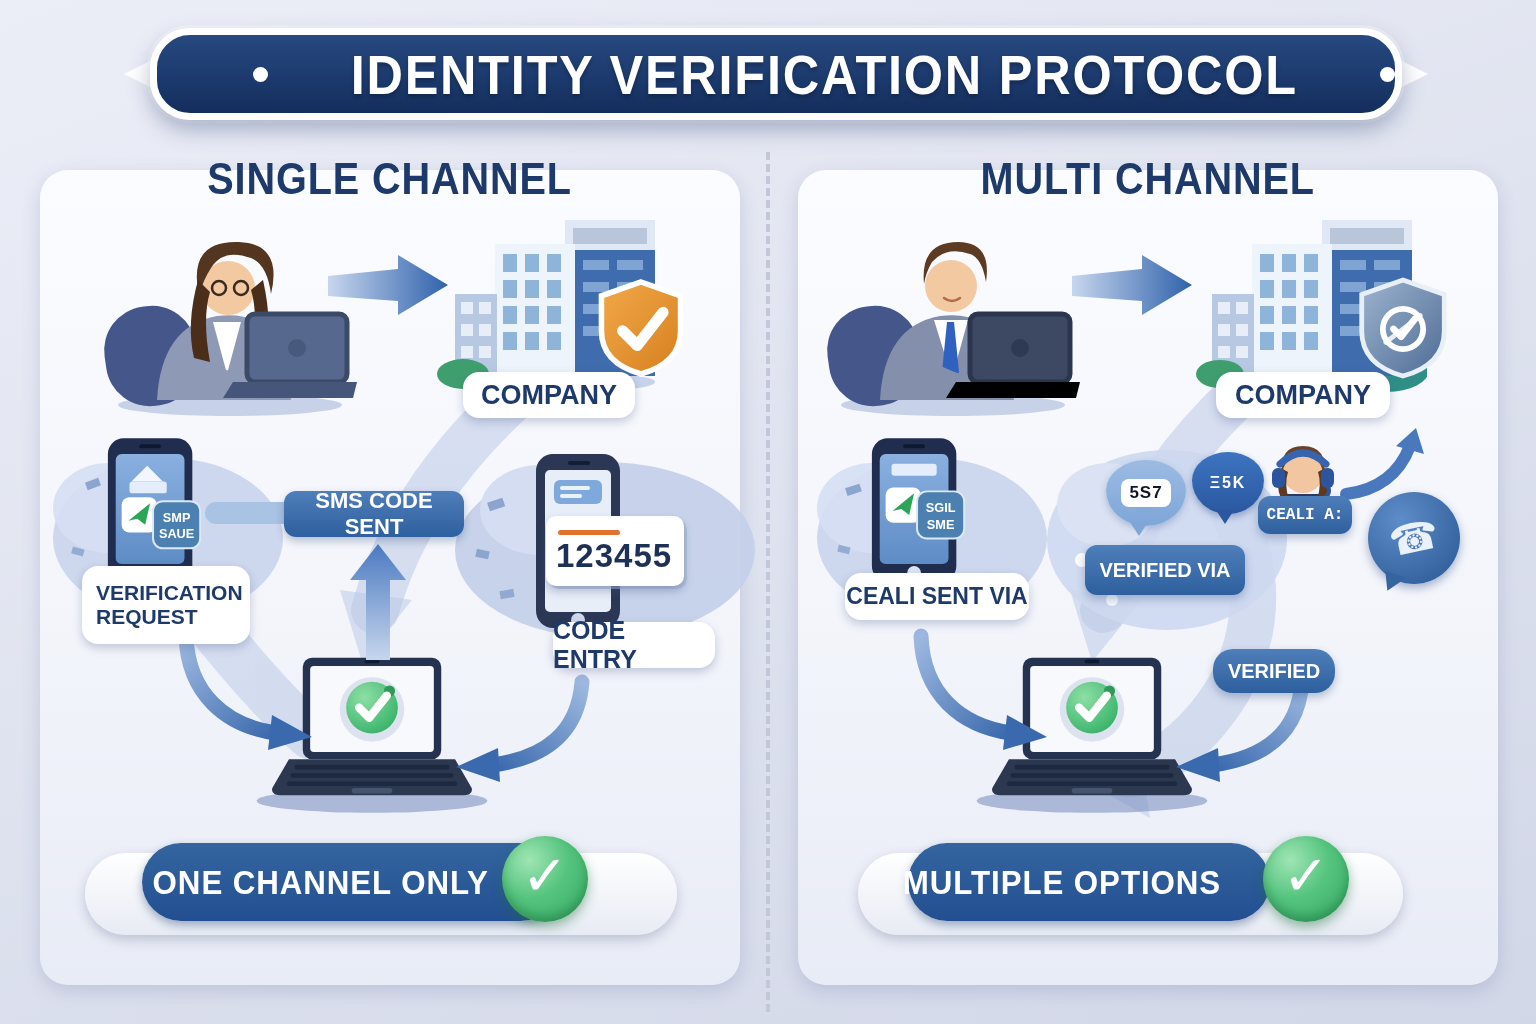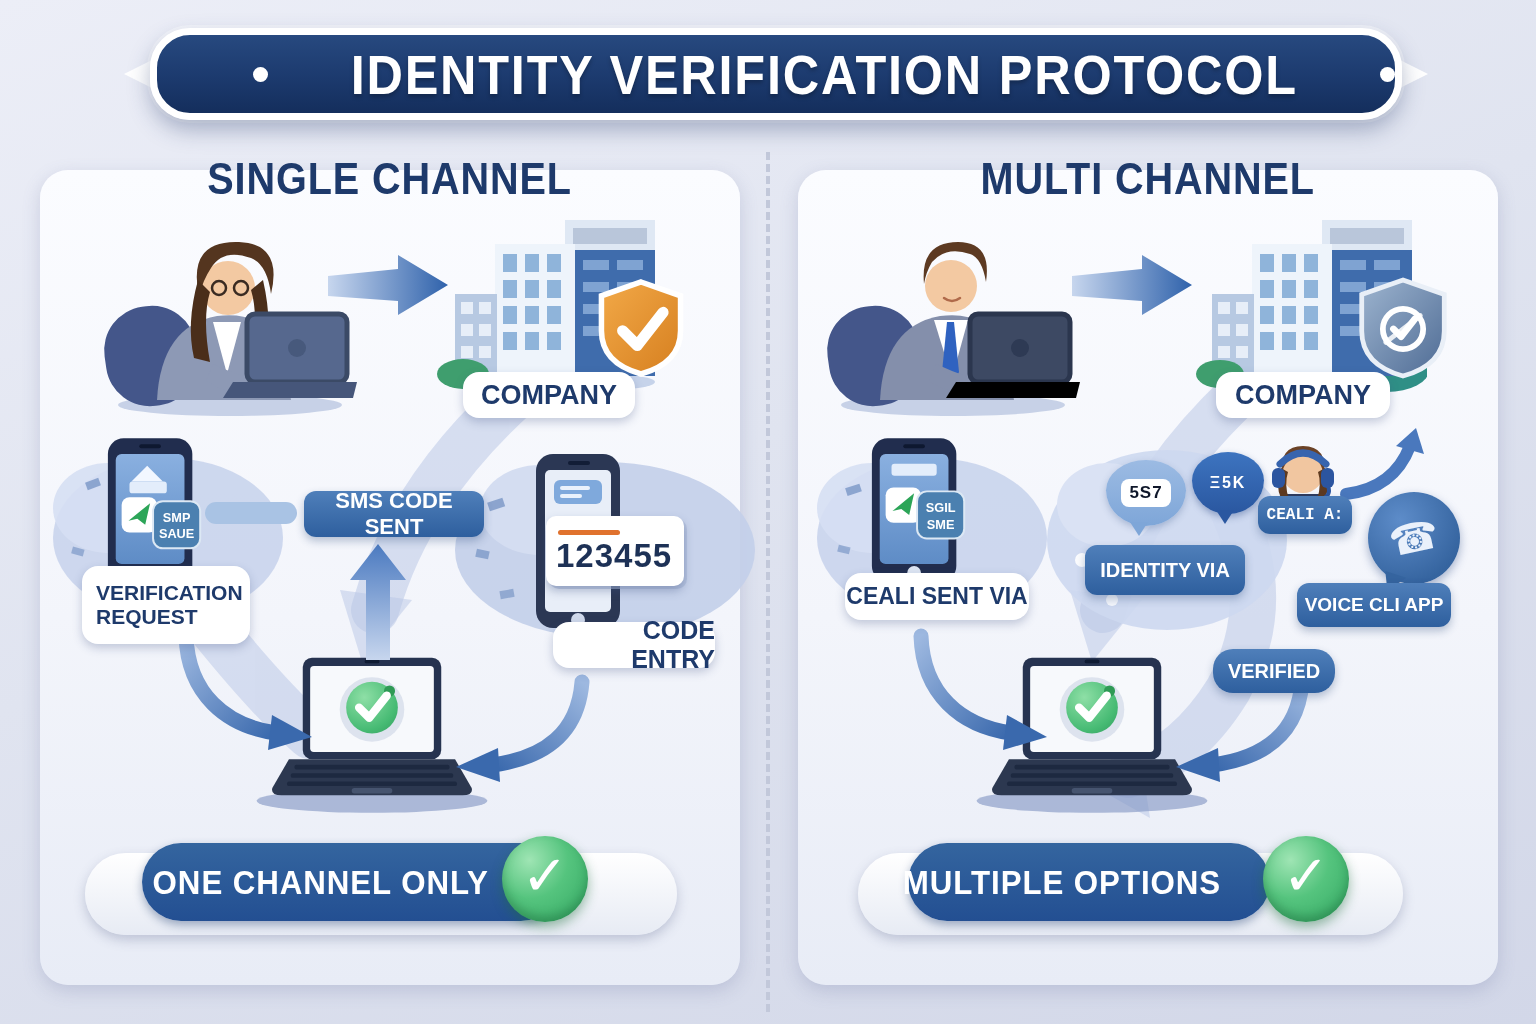--- a/index.html
+++ b/index.html
@@ -32,21 +32,21 @@
   .card.left { left:40px; } .card.right { left:798px; }
   .divider { position:absolute; left:766px; top:152px; height:860px; border-left:4px dashed #c2c8da; z-index:2; }
 
   .panel-heading { position:absolute; top:154px; width:700px; text-align:center; z-index:10;
     font-size:44px; font-weight:800; color:#1e3a6b; letter-spacing:1px; }
   .panel-heading span { display:inline-block; transform:scaleX(.9); white-space:nowrap; }
 
   
   .wlabel { position:absolute; z-index:12; background:#ffffff; border-radius:16px;
     box-shadow:0 4px 10px rgba(60,80,130,.28); color:#1e3a6b; font-weight:800;
-    display:flex; align-items:center; justify-content:center; text-align:right; }
+    display:flex; align-items:center; justify-content:center; text-align:left; }
   .blabel { position:absolute; z-index:12; border-radius:12px; color:#fff; font-weight:800;
     background:linear-gradient(180deg,#4f7fba 0%,#2e5f9e 100%);
     box-shadow:0 4px 9px rgba(40,70,120,.32);
     display:flex; align-items:center; justify-content:center; text-align:center; }
 
   
   .footer-white { position:absolute; z-index:8; height:82px; border-radius:44px;
     background:linear-gradient(180deg,#ffffff,#e7ebf4); box-shadow:0 5px 12px rgba(90,100,140,.3); }
   .footer-blue { position:absolute; z-index:9; height:78px; border-radius:42px;
     background:linear-gradient(180deg,#34659f 0%,#234f92 100%);
@@ -235,21 +235,21 @@
     <rect x="28" y="46" width="38" height="12" rx="3" fill="#e3edfb"></rect>
     <rect x="20" y="62" width="36" height="36" rx="8" fill="#ffffff"></rect>
     <polygon points="27,86 49,68 44,90 36,84" fill="#2ca558"></polygon>
     <rect x="52" y="66" width="48" height="48" rx="10" fill="#4b80b0" stroke="#dce8f4" stroke-width="2"></rect>
     <text x="76" y="87" text-anchor="middle" font-size="13" font-weight="bold" fill="#ffffff" font-family="Liberation Sans, sans-serif">SMP</text>
     <text x="76" y="104" text-anchor="middle" font-size="13" font-weight="bold" fill="#ffffff" font-family="Liberation Sans, sans-serif">SAUE</text>
   </svg>
 
   <div style="position:absolute;left:205px;top:502px;width:92px;height:22px;border-radius:11px;background:#a9c3e4;z-index:5;"></div>
 
-  <div class="blabel" style="left:304px;top:491px;width:180px;height:46px;font-size:22px;">
+  <div class="blabel" style="left:284px;top:491px;width:180px;height:46px;font-size:22px;">
     <span>SMS CODE SENT</span>
   </div>
 
   <svg class="arrow" style="left:348px;top:544px;" width="60" height="116" viewBox="0 0 60 116">
     <defs>
         <linearGradient id="va1" x1="0" y1="0" x2="0" y2="1">
       <stop offset="0" stop-color="#4b7ac0"></stop>
           <stop offset="1" stop-color="#c7d6ee"></stop>
         </linearGradient>
       </defs>
@@ -461,21 +461,21 @@
   <div class="bubble light" style="left:1106px;top:460px;width:80px;height:66px;">
     <span class="inner">5S7</span>
     <span class="tail"></span>
   </div>
   <div class="bubble dark" style="left:1192px;top:452px;width:72px;height:62px;">
     <span>Ξ5K</span>
     <span class="tail"></span>
   </div>
 
   <div class="blabel" style="left:1085px;top:545px;width:160px;height:50px;font-size:20px;">
-    <span>IDENTITY VIA</span>
+    <span>VERIFIED VIA</span>
   </div>
 
   <svg class="figure" style="left:1258px;top:436px;" width="90" height="98" viewBox="0 0 90 98">
     <rect x="14" y="58" width="62" height="36" rx="15" fill="#2e3a5e"></rect>
     <circle cx="45" cy="36" r="21" fill="#f1c6a0"></circle>
     <path d="M24,38 q-3,-28 21,-28 q25,0 21,30 q-3,-16 -11,-18 q-17,-7 -26,4 q-4,5 -5,12 z" fill="#6b4226"></path>
     <path d="M23,32 q-6,18 0,30 l8,2 q-5,-16 -1,-28 z" fill="#5e3a20"></path>
     <path d="M67,32 q6,18 0,30 l-8,2 q5,-16 1,-28 z" fill="#5e3a20"></path>
     <path d="M22,28 q23,-22 46,0" fill="none" stroke="#3764ae" stroke-width="7" stroke-linecap="round"></path>
     <rect x="14" y="32" width="13" height="20" rx="6" fill="#2c55a0"></rect>
@@ -488,23 +488,20 @@
   </div>
 
   <svg class="arrow" style="left:1338px;top:428px;" width="105" height="75" viewBox="0 0 105 75">
     <path d="M8,66 C42,62 62,44 72,18" stroke="#4a78bd" stroke-width="12" fill="none" stroke-linecap="round"></path>
     <polygon points="58,18 78,0 86,26" fill="#4a78bd"></polygon>
   </svg>
 
   <div class="voice-bubble" style="left:1368px;top:492px;width:92px;height:92px;">
     <span class="glyph">☎</span>
     <span class="tail"></span>
-  </div>
-  <div class="blabel" style="left:1297px;top:583px;width:154px;height:44px;font-size:19px;">
-    <span>VOICE CLI APP</span>
   </div>
 
   <div class="blabel" style="left:1213px;top:649px;width:122px;height:44px;font-size:20px;border-radius:20px;">
     <span>VERIFIED</span>
   </div>
 
   <svg class="arrow" style="left:903px;top:628px;" width="150" height="125" viewBox="0 0 150 125">
     <defs>
         <linearGradient id="ca3" x1="0" y1="0" x2="1" y2="1">
       <stop offset="0" stop-color="#9db8e0"></stop>

